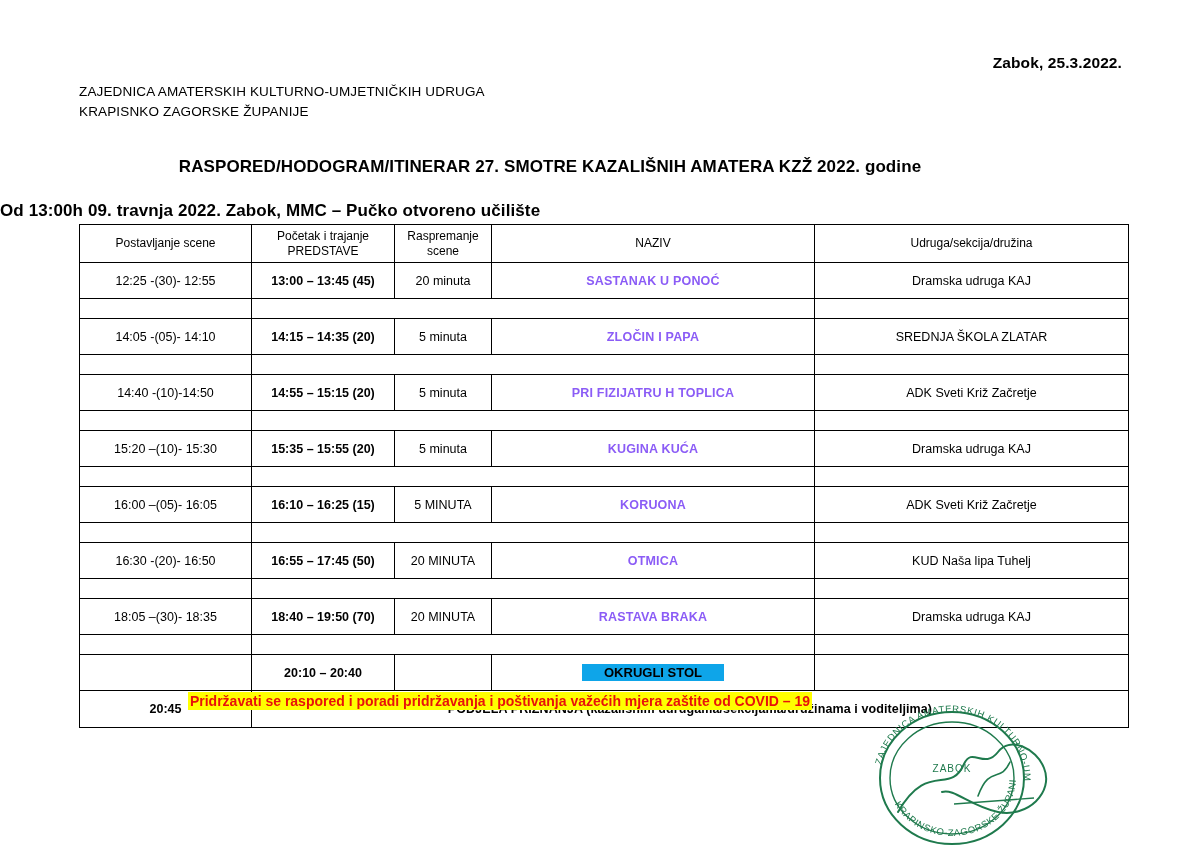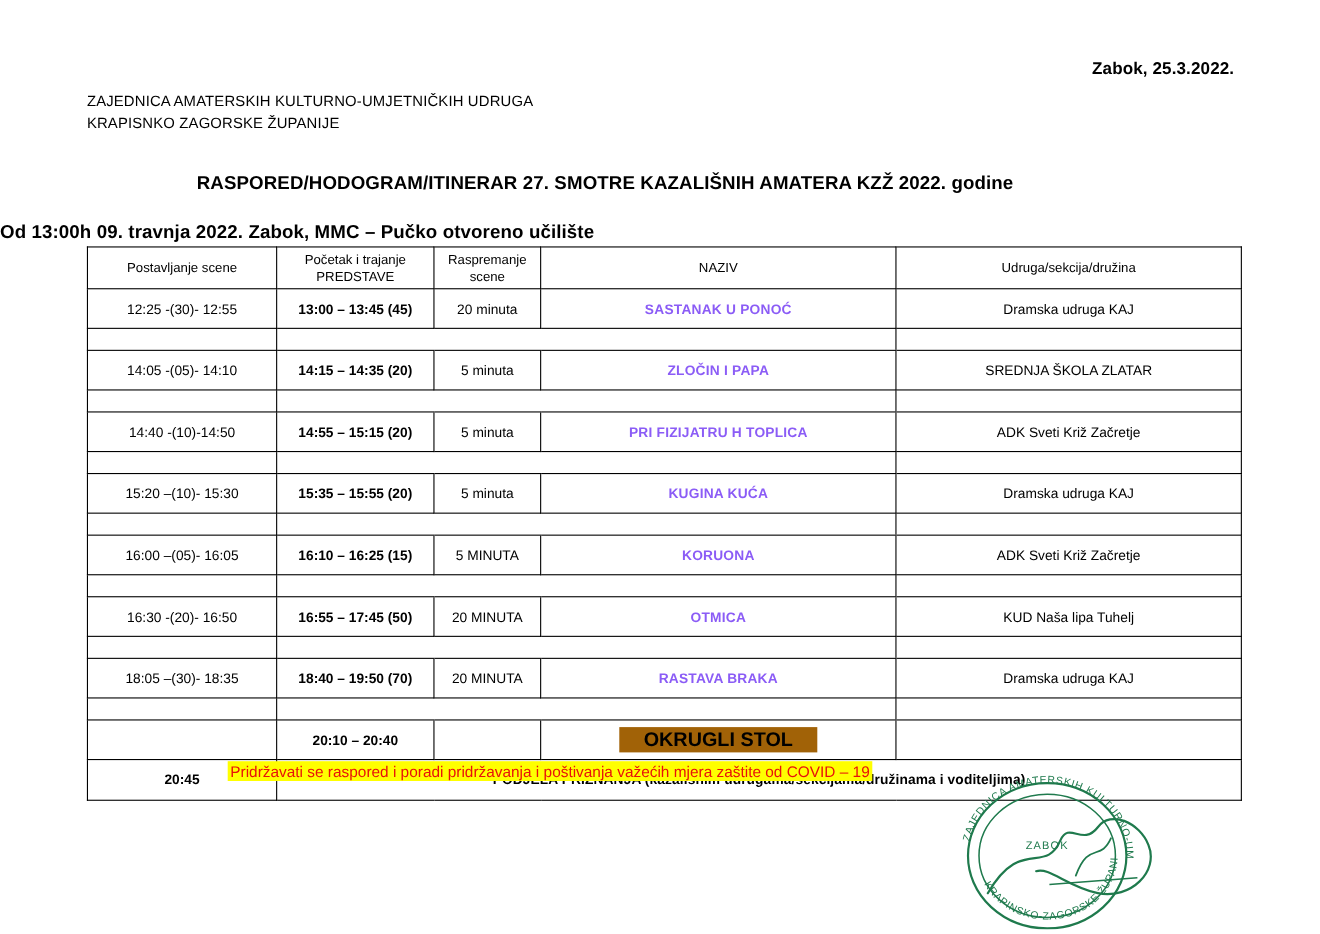--- a/index.html
+++ b/index.html
@@ -102,24 +102,24 @@
   .play-name {
     color: #8b5cf6;
     font-weight: bold;
     font-size: 16.5px;
     letter-spacing: 0.2px;
   }
   .grp { font-size: 12.5px; margin-top: 28px; }
   .tmid { font-size: 12.5px; }
   .okrugli {
     display: inline-block;
-    background: #a16207;
+    background: #0ea5e9;
     color: #000;
     font-weight: bold;
-    font-size: 18px;
+    font-size: 13px;
     padding: 1px 22px;
   }
   tr.awards td {
     height: 36px;
   }
   .awards-time {
     font-weight: bold;
     font-size: 16px;
   }
   .awards-text {
@@ -127,21 +127,21 @@
     font-weight: bold;
     letter-spacing: 0.1px;
   }
   .covid-note {
     position: absolute;
     top: 693px;
     left: 0;
     width: 1000px;
     text-align: center;
     font-size: 14px;
-    font-weight: normal;
+    font-weight: bold;
   }
   .covid-note span.hl {
     background: #ffff00;
     color: #e8120a;
     padding: 1px 2px;
   }
   .stamp {
     position: absolute;
     left: 858px;
     top: 700px;

